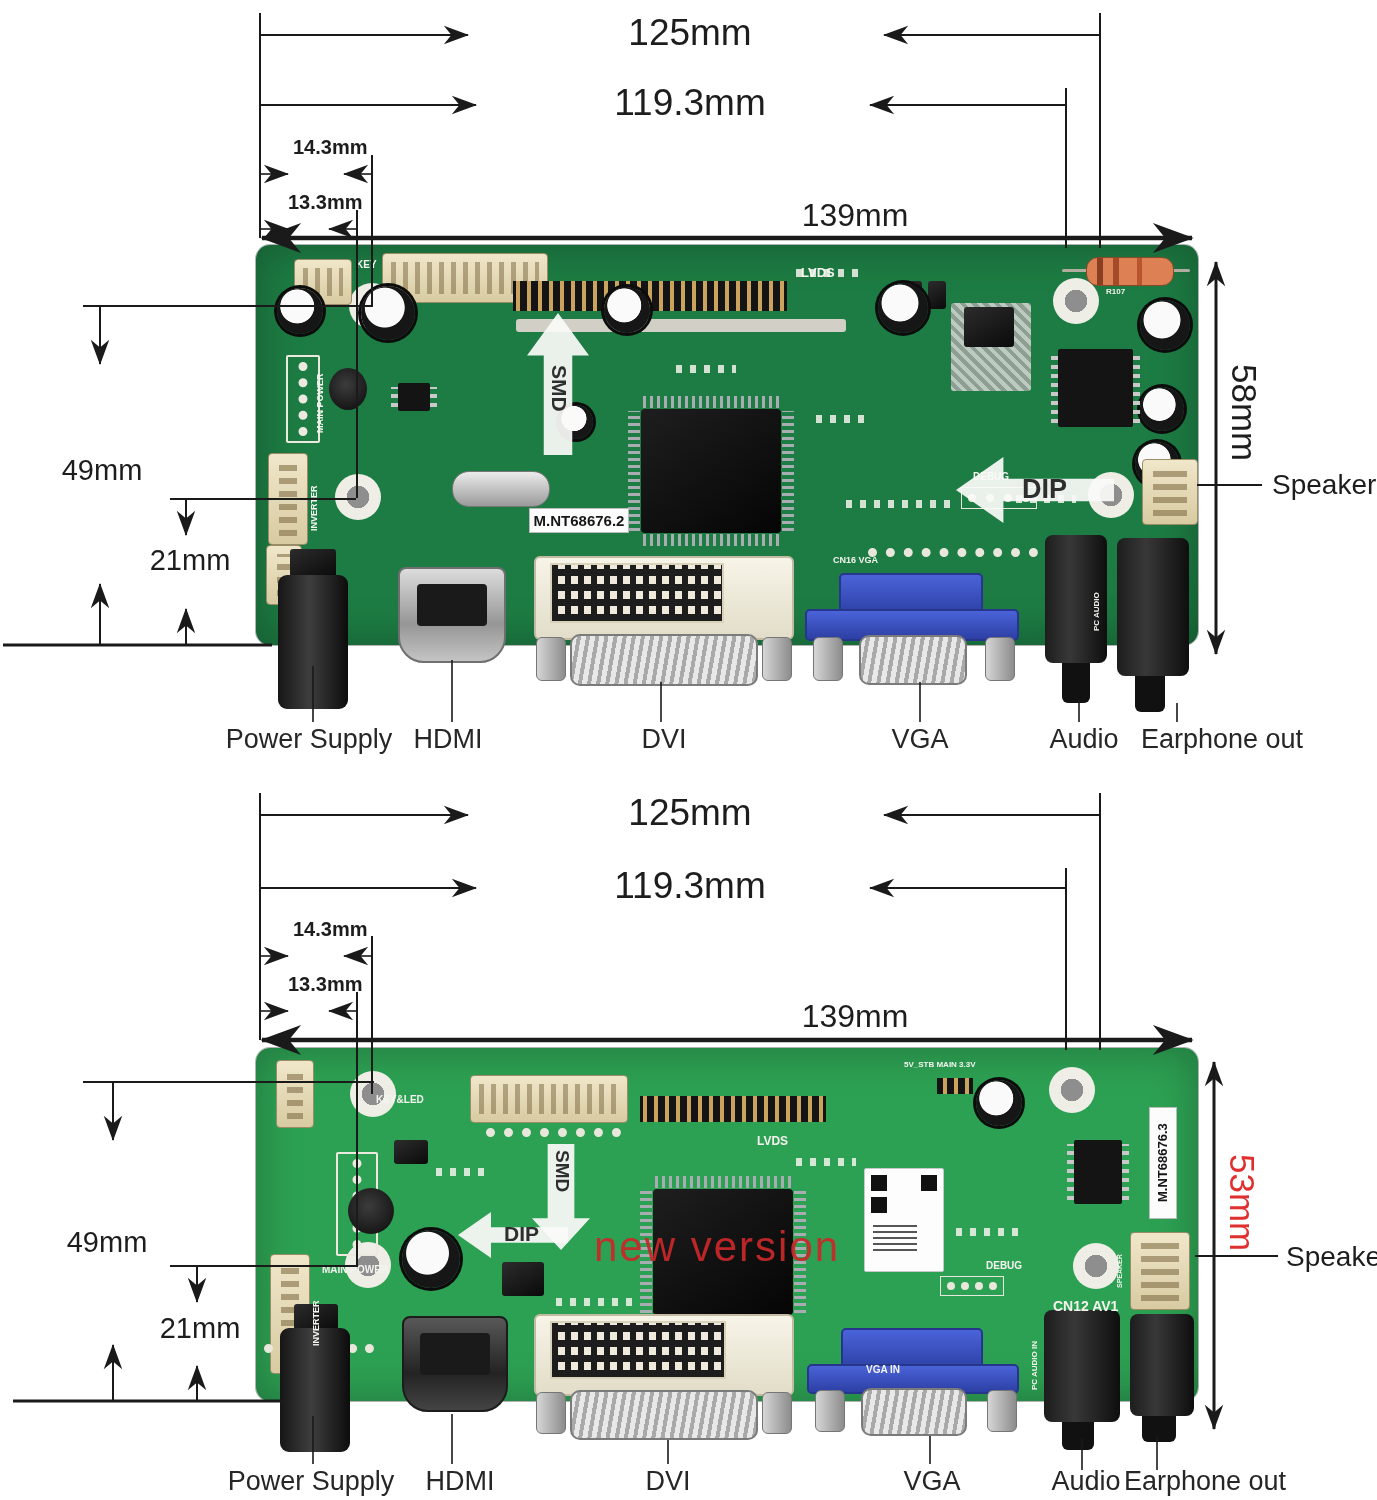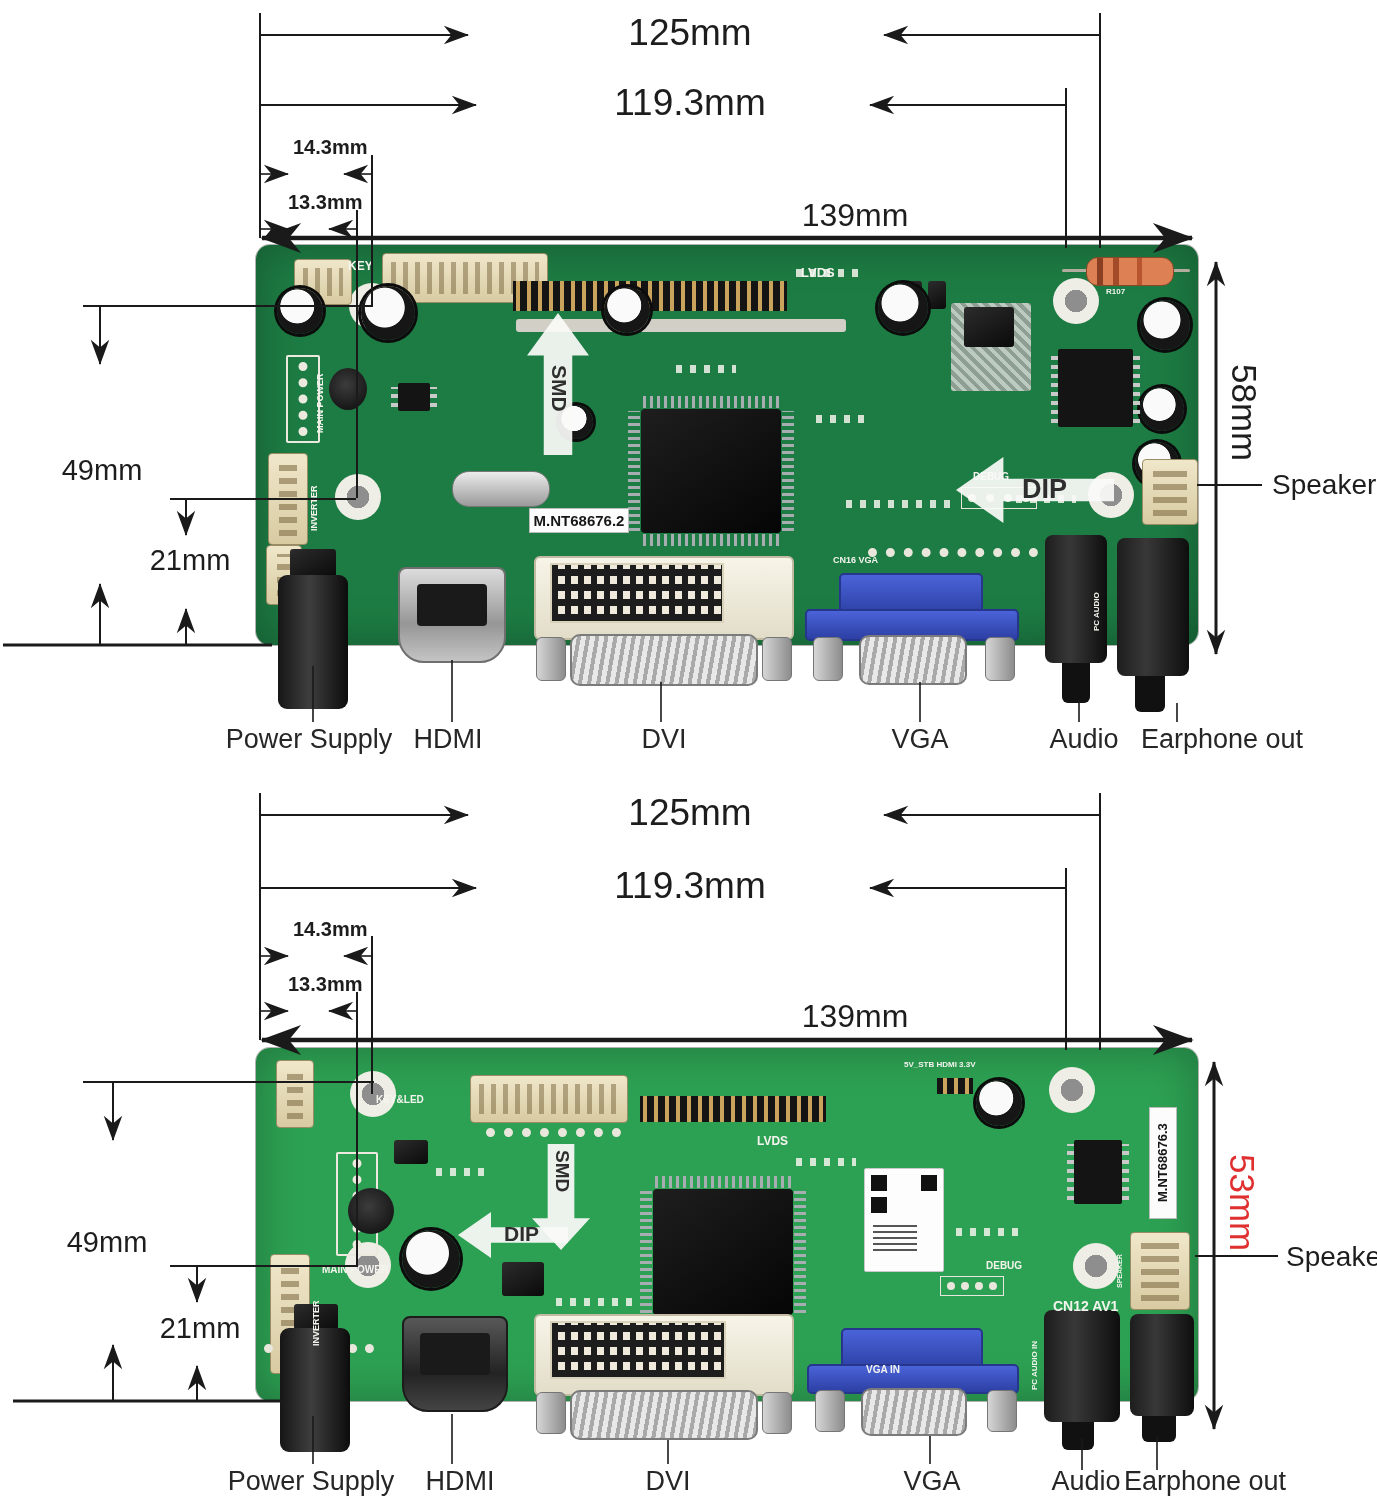--- a/index.html
+++ b/index.html
@@ -190,21 +190,21 @@
     <div class="spk" style="left:1272px;top:461px">Speaker</div>
 
     <div class="pcb pcb-old" style="left:256px;top:237px;width:942px;height:400px">
       <div class="hole" style="left:93px;top:38px"></div>
       <div class="hole" style="left:797px;top:33px"></div>
       <div class="hole" style="left:79px;top:229px"></div>
       <div class="hole" style="left:832px;top:227px"></div>
 
       <div class="conn-beige pinsh" style="left:38px;top:14px;width:56px;height:44px"></div>
       <div class="conn-beige pinsh" style="left:126px;top:8px;width:164px;height:48px"></div>
-      <div class="silk" style="left:92px;top:14px;font-size:12px">KEY</div>
+      <div class="silk" style="left:100px;top:14px;font-size:10px">KEY</div>
       <div class="hdr" style="left:249px;top:30px;width:290px;height:42px"></div>
       <div class="slotbar" style="left:260px;top:74px;width:330px;height:13px"></div>
       <div class="silk" style="left:545px;top:20px;font-size:13px">LVDS</div>
       <div class="blk" style="left:648px;top:36px;width:18px;height:28px"></div>
       <div class="blk" style="left:672px;top:36px;width:18px;height:28px"></div>
 
       <div class="wire" style="left:806px;top:24px;width:128px"></div>
       <div class="resistor" style="left:830px;top:12px;width:86px;height:27px"></div>
       <div class="silk" style="left:850px;top:42px;font-size:8px">R107</div>
 
@@ -311,36 +311,37 @@
       <div class="hdr" style="left:376px;top:42px;width:202px;height:38px"></div>
       <div class="silk" style="left:501px;top:86px;font-size:12px">LVDS</div>
 
       <div class="qfp" style="left:384px;top:128px;width:166px;height:152px">
         <div class="pt"></div>
           <div class="pb"></div>
           <div class="pl"></div>
           <div class="pr"></div>
           <div class="body"></div>
       </div>
+      <div class="ver" style="left:338px;top:175px;font-size:42px">new version</div>
 
       <div class="warrow down" style="left:276px;top:96px;width:58px;height:106px"></div>
       <div class="atext v" style="left:295px;top:102px;font-size:19px;z-index:6">SMD</div>
       <div class="warrow left" style="left:202px;top:164px;width:110px;height:46px"></div>
       <div class="atext" style="left:248px;top:174px;font-size:21px;z-index:6">DIP</div>
 
       <div class="silk" style="left:66px;top:216px;font-size:10px">MAIN POWER</div>
       <div class="silk v" style="left:55px;top:224px;height:74px;font-size:9px">INVERTER</div>
       <div class="dotcol" style="left:80px;top:104px;width:38px;height:100px"></div>
       <div class="blackround" style="left:92px;top:140px;width:46px;height:46px"></div>
       <div class="cap" style="left:146px;top:182px;width:58px;height:58px"></div>
       <div class="cap" style="left:720px;top:32px;width:46px;height:46px"></div>
       <div class="graycap" style="left:874px;top:230px;width:28px;height:28px"></div>
       <div class="blk" style="left:246px;top:214px;width:42px;height:34px"></div>
       <div class="blk" style="left:138px;top:92px;width:34px;height:24px"></div>
-      <div class="silk" style="left:648px;top:12px;font-size:8px">5V_STB HDMI 3.3V</div>
+      <div class="silk" style="left:648px;top:12px;font-size:8px">5V_STB MAIN 3.3V</div>
       <div class="hdr" style="left:676px;top:26px;width:46px;height:24px;padding:4px 5px"></div>
       <div class="sticker" style="left:608px;top:120px;width:78px;height:102px"></div>
       <div class="model-tag v" style="left:894px;top:60px;width:26px;height:110px;font-size:13px;line-height:26px">M.NT68676.3</div>
       <div class="soic" style="left:818px;top:92px;width:48px;height:64px"></div>
       <div class="silk" style="left:730px;top:212px;font-size:10px">DEBUG</div>
       <div class="dotbox" style="left:684px;top:228px;width:62px;height:18px"></div>
       <div class="silk" style="left:610px;top:316px;font-size:10px">VGA IN</div>
       <div class="silk" style="left:797px;top:250px;font-size:14px">CN12 AV1</div>
       <div class="silk v" style="left:774px;top:272px;height:70px;font-size:8px">PC AUDIO IN</div>
       <div class="silk v" style="left:860px;top:184px;height:56px;font-size:7px">SPEAKER</div>

